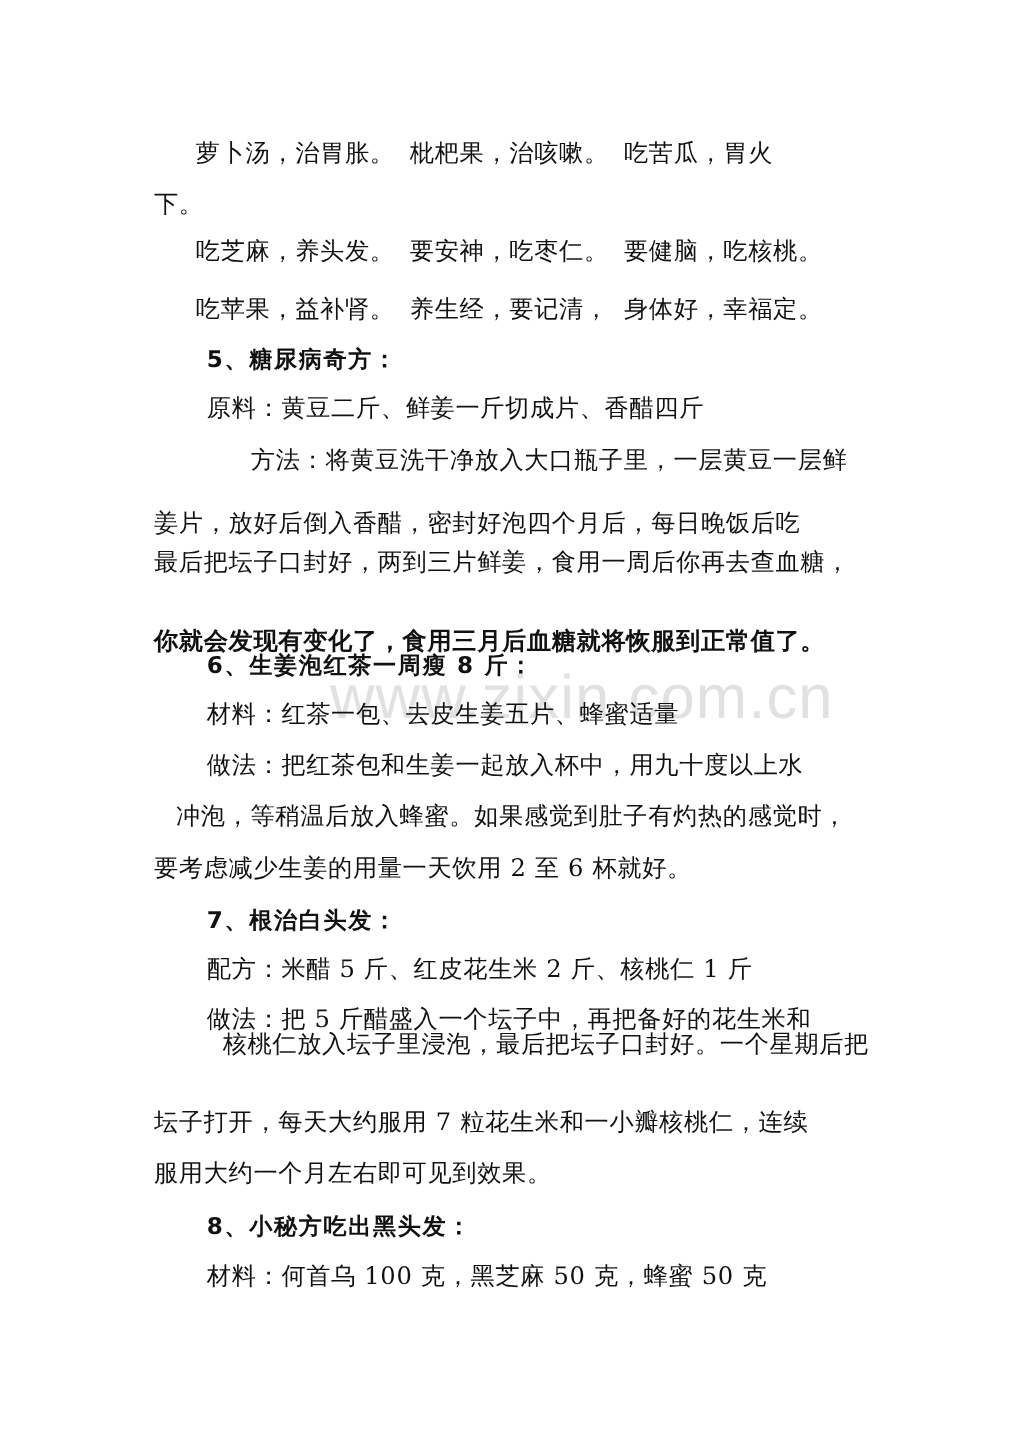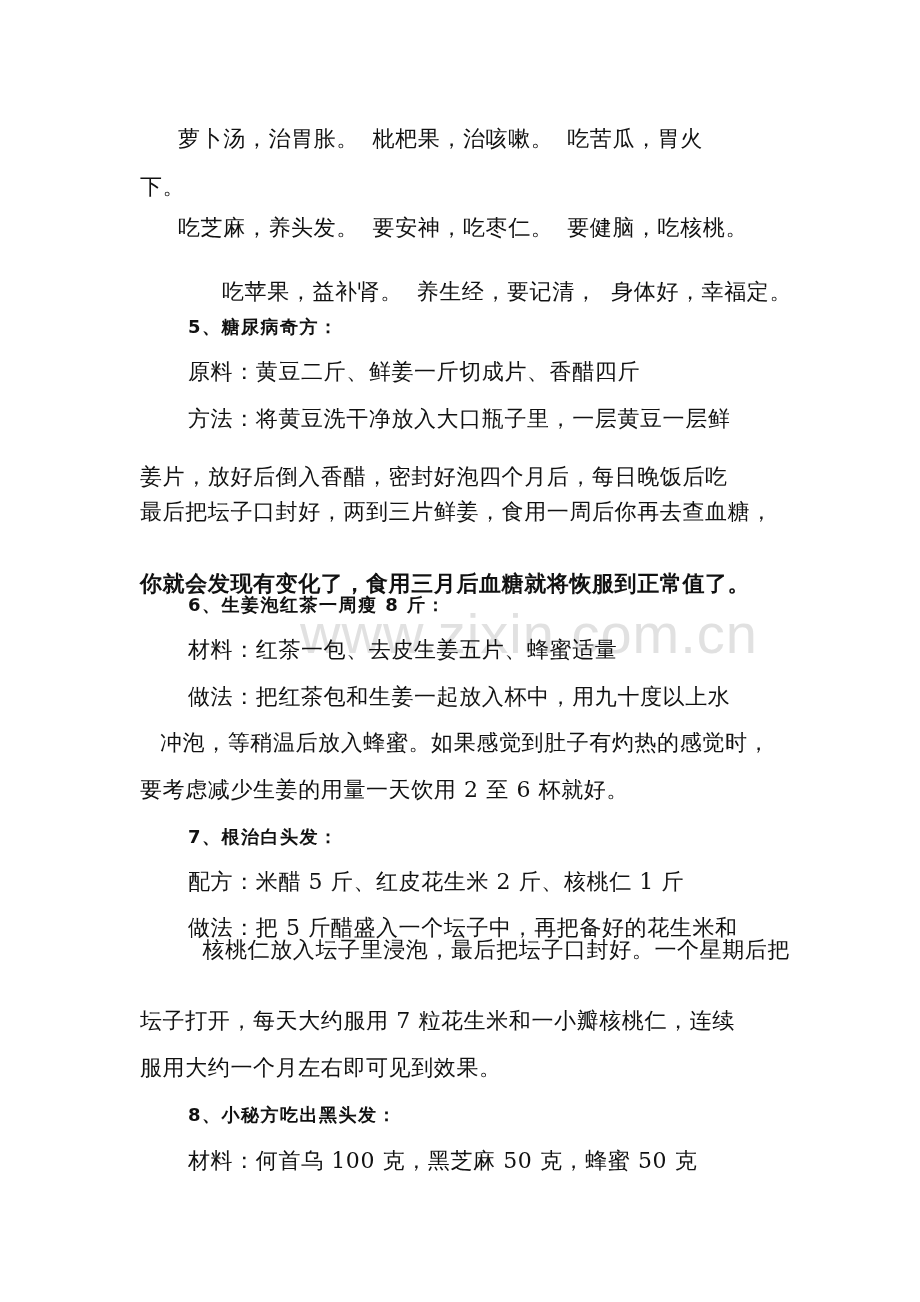--- a/index.html
+++ b/index.html
@@ -29,21 +29,21 @@
       font-size: 22px;
       line-height: 30px;
       white-space: nowrap;
       letter-spacing: 0.6px;
     }
     .indent { left: 178px; font-family: Liberation Mono, monospace; }
     .indent2 { left: 188px; }
     .heading {
       font-family: "DejaVu Sans", "Liberation Sans", sans-serif;
       font-weight: bold;
-      font-size: 18px;
+      font-size: 21px;
       letter-spacing: 1.5px;
     }
     .watermark {
       position: absolute;
       left: 300px;
       top: 602px;
       font-family: "Liberation Sans", "DejaVu Sans", sans-serif;
       font-size: 56px;
       line-height: 64px;
       color: rgba(170, 170, 170, 0.35);
@@ -54,24 +54,24 @@
   </style>
 </head>
 <body>
 
 <div class="page">
   <div class="watermark">www.zixin.com.cn</div>
   <div id="lines">
       <div class="line indent" style="top: 126px;">萝卜汤，治胃胀。 枇杷果，治咳嗽。 吃苦瓜，胃火</div>
       <div class="line" style="top: 172px;">下。</div>
       <div class="line indent" style="top: 215px;">吃芝麻，养头发。 要安神，吃枣仁。 要健脑，吃核桃。</div>
-      <div class="line indent" style="top: 279px; margin-left: 44px;">吃苹果，益补肾。 养生经，要记清， 身体好，幸福定。</div>
+      <div class="line indent" style="top: 268px;">吃苹果，益补肾。 养生经，要记清， 身体好，幸福定。</div>
       <div class="line heading indent2" style="top: 312px;">5、糖尿病奇方：</div>
       <div class="line indent2" style="top: 357px;">原料：黄豆二斤、鲜姜一斤切成片、香醋四斤</div>
-      <div class="line indent2" style="top: 404px;">方法：将黄豆洗干净放入大口瓶子里，一层黄豆一层鲜</div>
+      <div class="line indent2" style="top: 404px; margin-left: 40px;">方法：将黄豆洗干净放入大口瓶子里，一层黄豆一层鲜</div>
       <div class="line" style="top: 450px; margin-top: 12px;">姜片，放好后倒入香醋，密封好泡四个月后，每日晚饭后吃</div>
       <div class="line" style="top: 497px;">最后把坛子口封好，两到三片鲜姜，食用一周后你再去查血糖，</div>
       <div class="line" style="top: 568px; font-weight: bold;">你就会发现有变化了，食用三月后血糖就将恢服到正常值了。</div>
       <div class="line heading indent2" style="top: 590px;">6、生姜泡红茶一周瘦 8 斤：</div>
       <div class="line indent2" style="top: 635px;">材料：红茶一包、去皮生姜五片、蜂蜜适量</div>
       <div class="line indent2" style="top: 682px;">做法：把红茶包和生姜一起放入杯中，用九十度以上水</div>
       <div class="line" style="top: 728px; text-align: center;">冲泡，等稍温后放入蜂蜜。如果感觉到肚子有灼热的感觉时，</div>
       <div class="line" style="top: 775px;">要考虑减少生姜的用量一天饮用 2 至 6 杯就好。</div>
       <div class="line heading indent2" style="top: 822px;">7、根治白头发：</div>
       <div class="line indent2" style="top: 867px;">配方：米醋 5 斤、红皮花生米 2 斤、核桃仁 1 斤</div>

